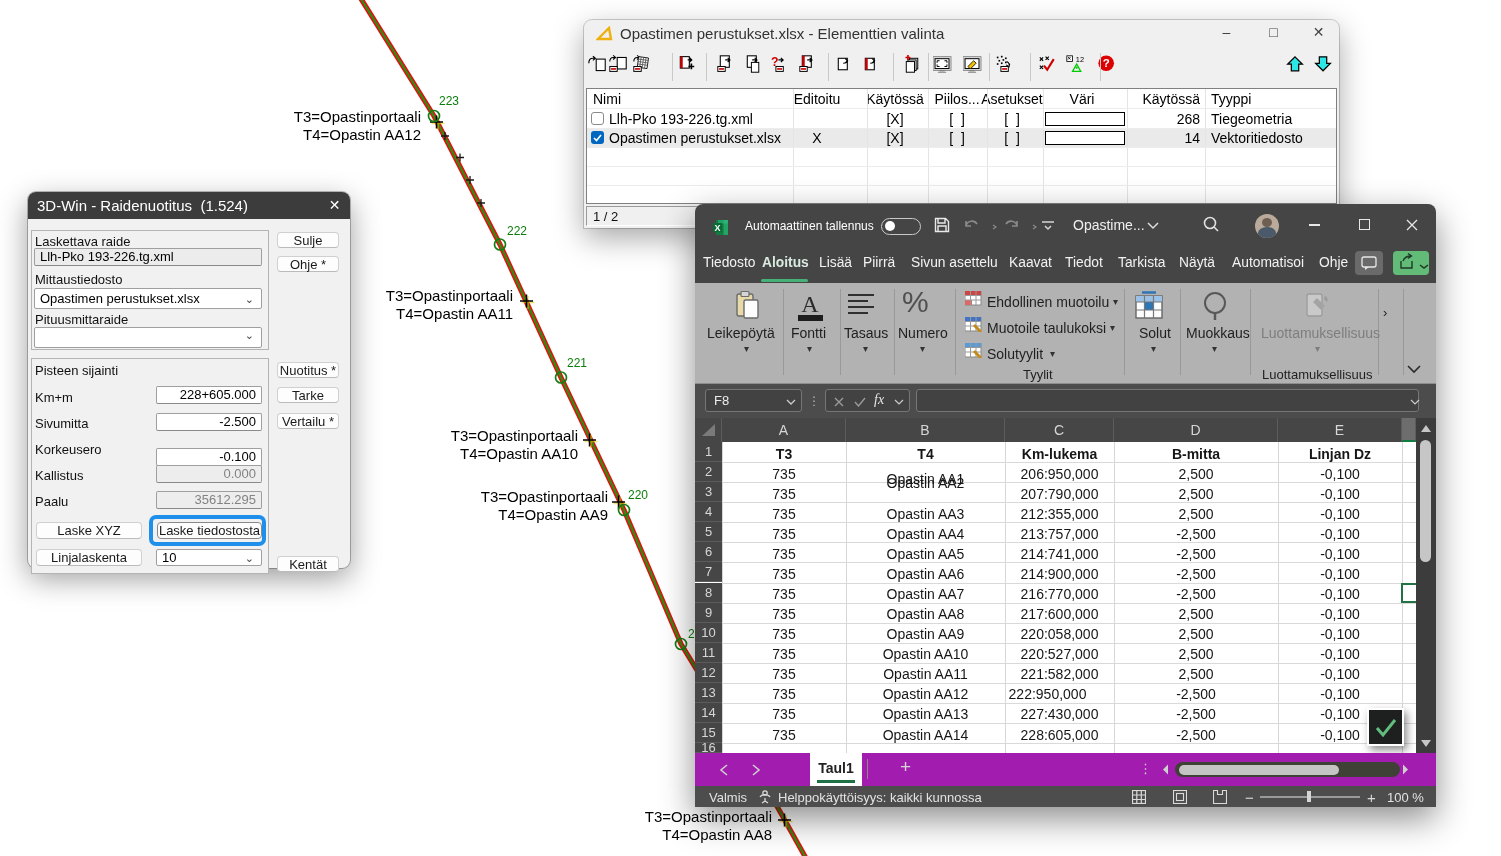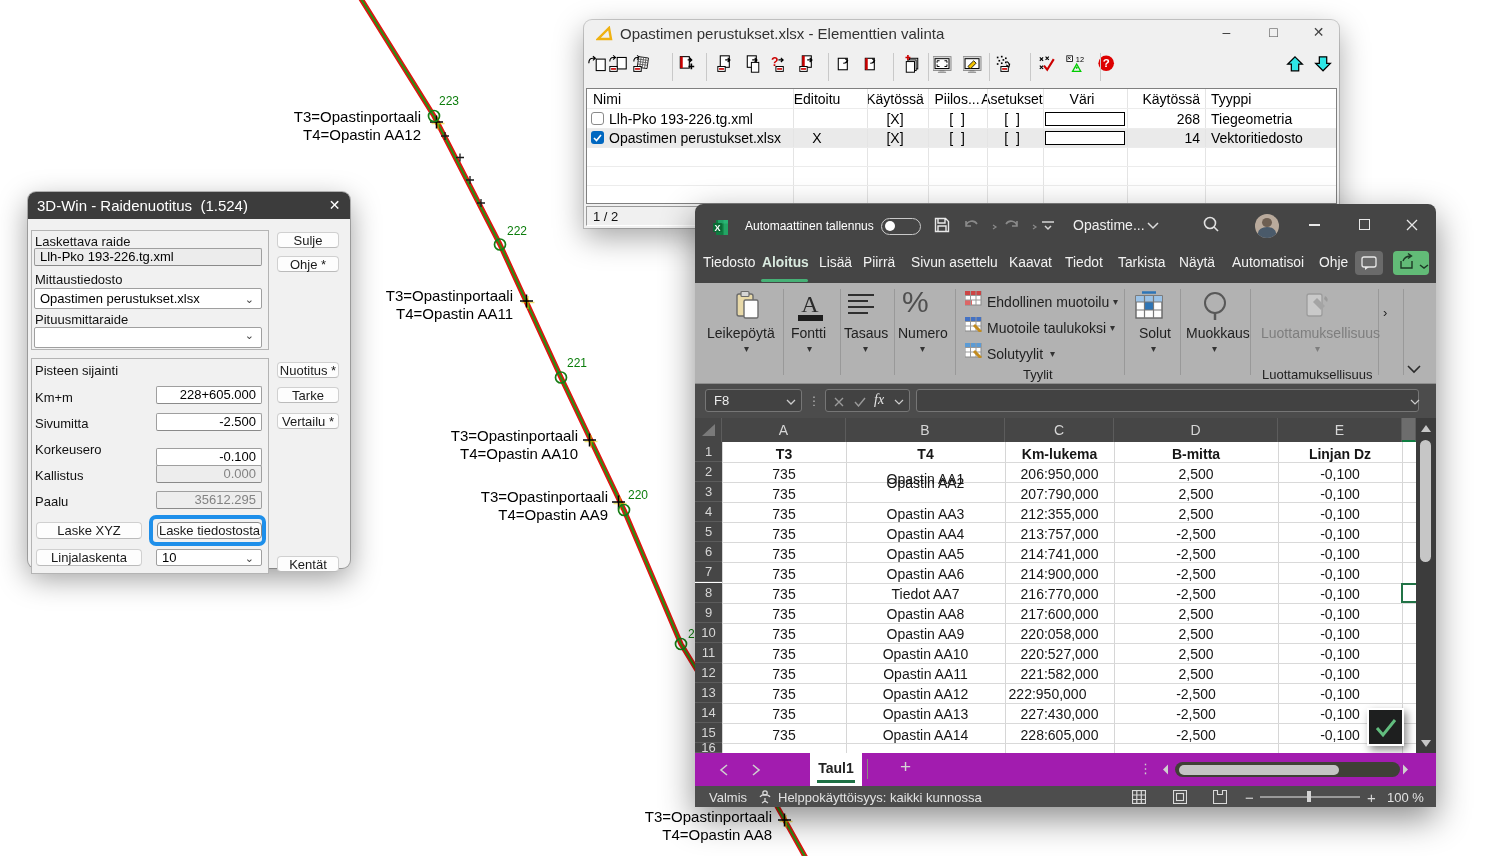--- a/index.html
+++ b/index.html
@@ -601,21 +601,21 @@
 <div class="cell" style="left:151px;width:159px;top:125.8px">Opastin AA5</div>
 <div class="cell" style="left:310px;width:109px;top:125.8px">214:741,000</div>
 <div class="cell" style="left:419px;width:164px;top:125.8px">-2,500</div>
 <div class="cell" style="left:583px;width:124px;top:125.8px">-0,100</div>
 <div class="cell" style="left:27px;width:124px;top:145.9px">735</div>
 <div class="cell" style="left:151px;width:159px;top:145.9px">Opastin AA6</div>
 <div class="cell" style="left:310px;width:109px;top:145.9px">214:900,000</div>
 <div class="cell" style="left:419px;width:164px;top:145.9px">-2,500</div>
 <div class="cell" style="left:583px;width:124px;top:145.9px">-0,100</div>
 <div class="cell" style="left:27px;width:124px;top:166.0px">735</div>
-<div class="cell" style="left:151px;width:159px;top:166.0px">Tiedot AA7</div>
+<div class="cell" style="left:151px;width:159px;top:166.0px">Opastin AA7</div>
 <div class="cell" style="left:310px;width:109px;top:166.0px">216:770,000</div>
 <div class="cell" style="left:419px;width:164px;top:166.0px">-2,500</div>
 <div class="cell" style="left:583px;width:124px;top:166.0px">-0,100</div>
 <div class="cell" style="left:27px;width:124px;top:186.1px">735</div>
 <div class="cell" style="left:151px;width:159px;top:186.1px">Opastin AA8</div>
 <div class="cell" style="left:310px;width:109px;top:186.1px">217:600,000</div>
 <div class="cell" style="left:419px;width:164px;top:186.1px">2,500</div>
 <div class="cell" style="left:583px;width:124px;top:186.1px">-0,100</div>
 <div class="cell" style="left:27px;width:124px;top:206.1px">735</div>
 <div class="cell" style="left:151px;width:159px;top:206.1px">Opastin AA9</div>

